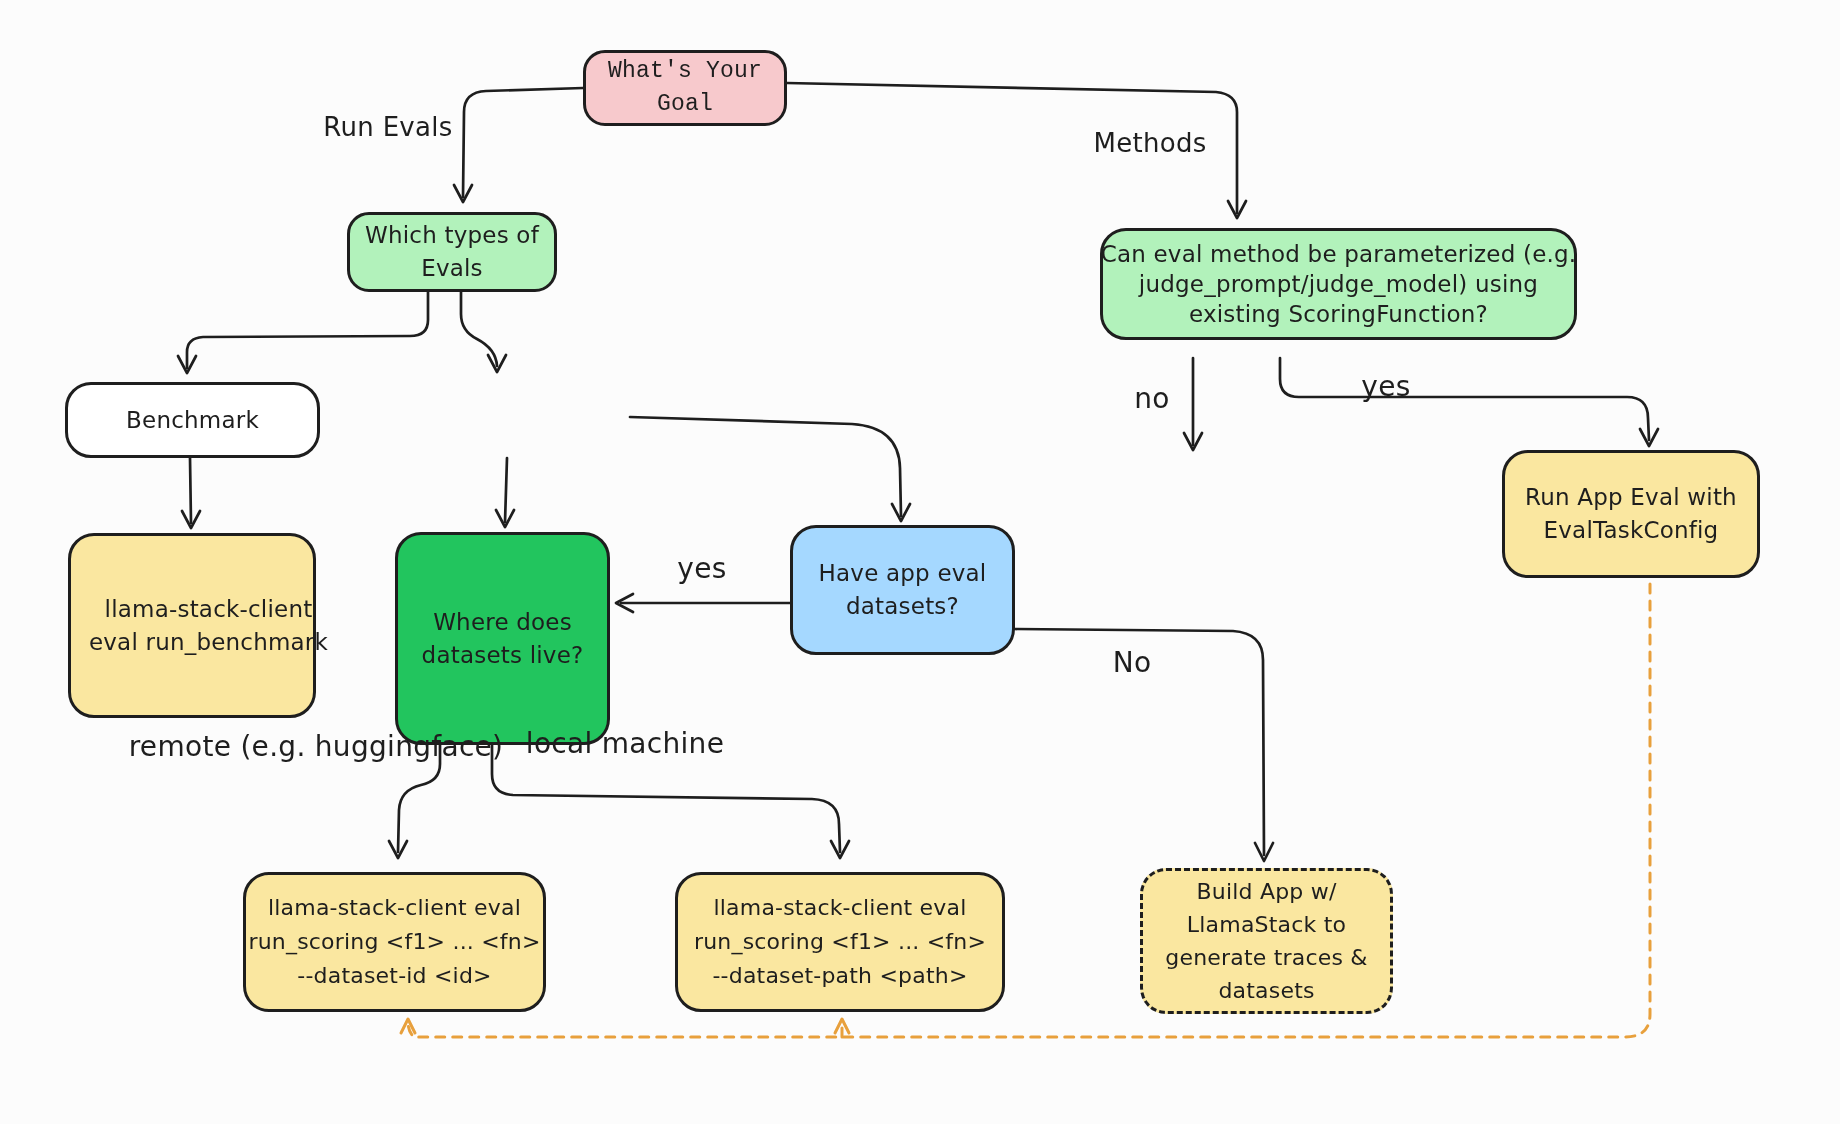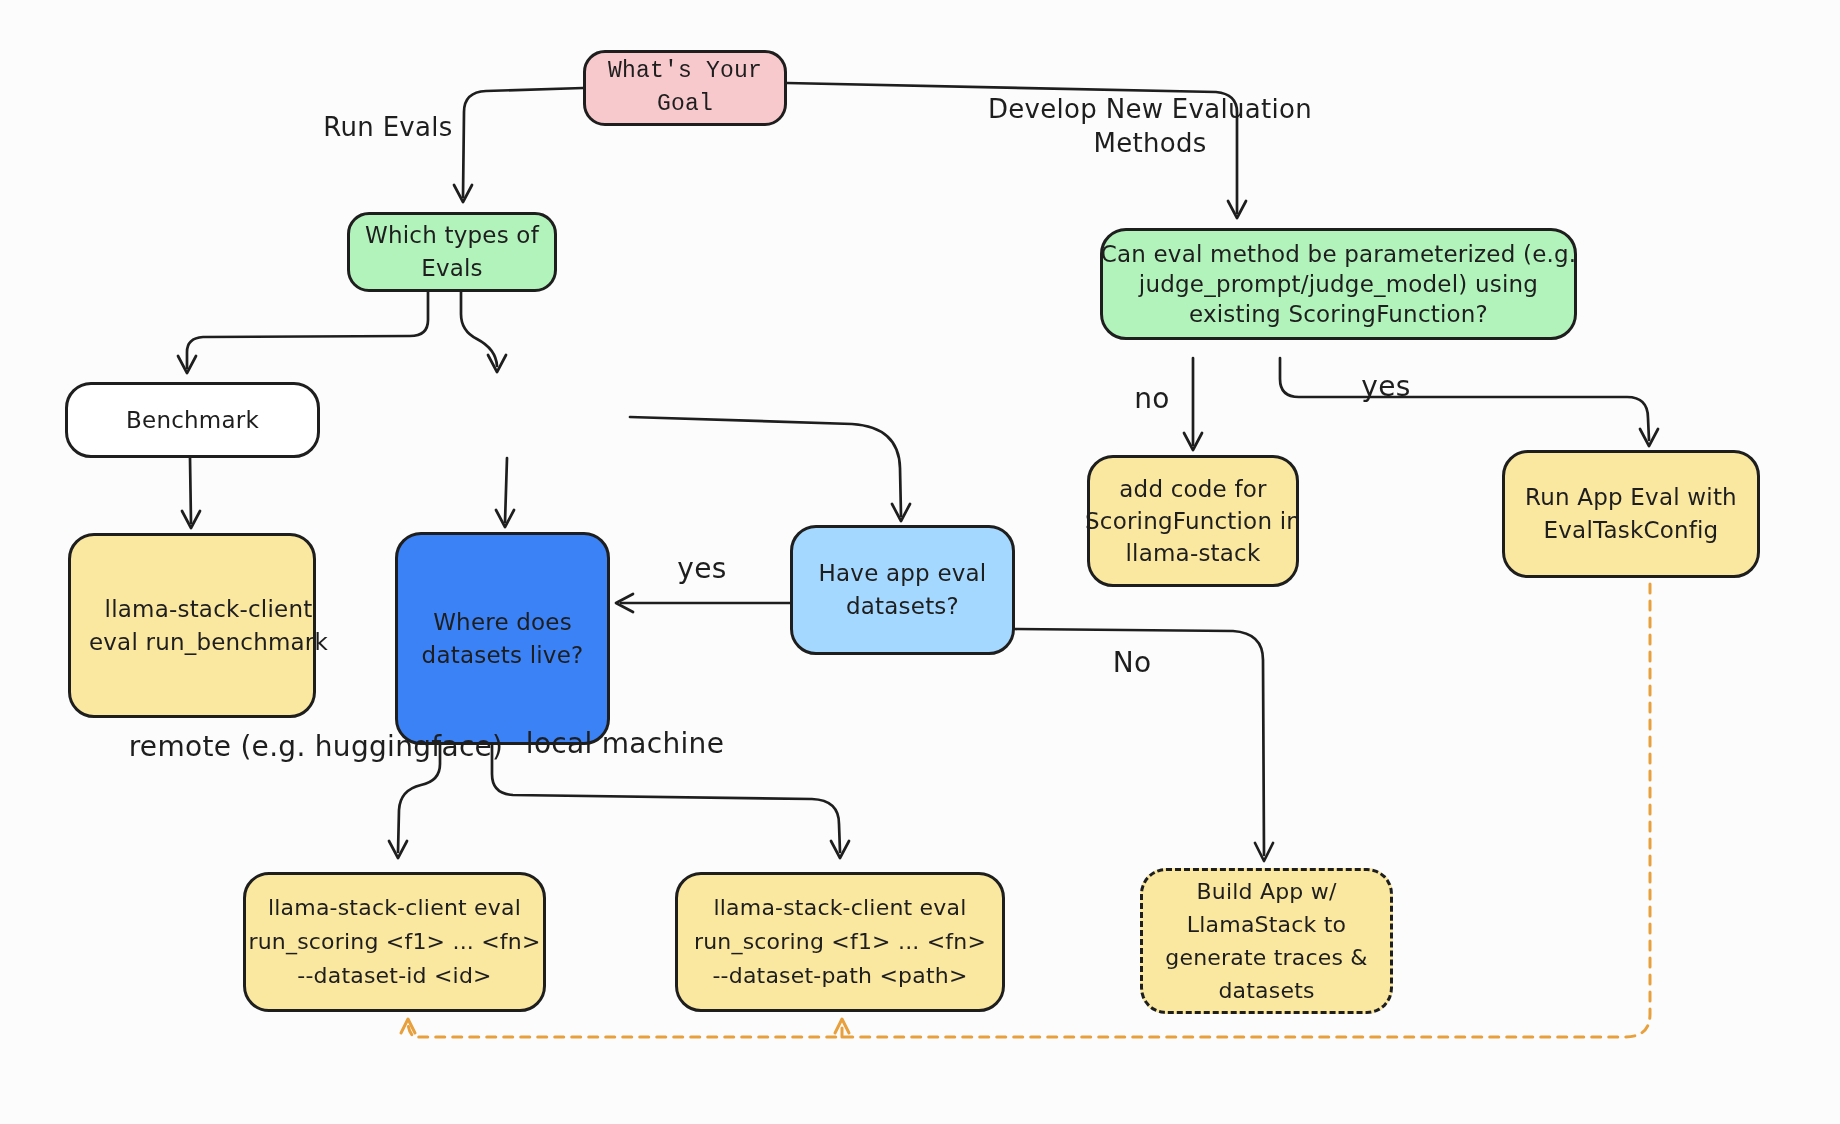--- a/index.html
+++ b/index.html
@@ -103,41 +103,36 @@
   <div class="node" style="left: 65px; top: 382px; width: 255px; height: 76px; background: rgb(255, 255, 255);">
     <div class="ln">Benchmark</div>
   </div>
 
 
   <div class="node" style="left: 68px; top: 533px; width: 248px; height: 185px; background: rgb(250, 231, 160); padding-left: 33px;">
     <div class="ln">llama-stack-client</div>
     <div class="ln">eval run_benchmark</div>
   </div>
 
-  <div class="node" style="left: 395px; top: 532px; width: 215px; height: 213px; background: #3b82f6;">
+  <div class="node" style="left: 395px; top: 532px; width: 215px; height: 213px; background: #22c55e;">
     <div class="ln">Where does</div>
     <div class="ln">datasets live?</div>
   </div>
 
   <div class="node" style="left: 790px; top: 525px; width: 225px; height: 130px; background: rgb(165, 216, 255);">
     <div class="ln">Have app eval</div>
     <div class="ln">datasets?</div>
   </div>
 
   <div class="node" style="left: 1100px; top: 228px; width: 477px; height: 112px; line-height: 30px; background: rgb(178, 242, 187);">
     <div class="ln">Can eval method be parameterized (e.g.</div>
     <div class="ln">judge_prompt/judge_model) using</div>
     <div class="ln">existing ScoringFunction?</div>
   </div>
 
-  <div class="node" style="left: 1087px; top: 455px; width: 212px; height: 132px; line-height: 32px; background: rgb(250, 231, 160);">
-    <div class="ln">add code for</div>
-    <div class="ln">ScoringFunction in</div>
-    <div class="ln">llama-stack</div>
-  </div>
 
   <div class="node" style="left: 1502px; top: 450px; width: 258px; height: 128px; background: rgb(250, 231, 160);">
     <div class="ln">Run App Eval with</div>
     <div class="ln">EvalTaskConfig</div>
   </div>
 
   <div class="node cmd" style="left: 243px; top: 872px; width: 303px; height: 140px; background: rgb(250, 231, 160);">
     <div class="ln">llama-stack-client eval</div>
     <div class="ln">run_scoring &lt;f1&gt; ... &lt;fn&gt;</div>
     <div class="ln">--dataset-id &lt;id&gt;</div>
@@ -150,21 +145,20 @@
   </div>
 
   <div class="node cmd dashed" style="left: 1140px; top: 868px; width: 253px; height: 146px; line-height: 33px; background: rgb(250, 231, 160);">
     <div class="ln">Build App w/</div>
     <div class="ln">LlamaStack to</div>
     <div class="ln">generate traces &amp;</div>
     <div class="ln">datasets</div>
   </div>
 
   <div class="lbl big" style="left:388px;top:112px;">Run Evals</div>
-  <div class="lbl big" style="left:1150px;top:94px;">Develop New Evaluation</div>
   <div class="lbl big" style="left:1150px;top:128px;">Methods</div>
   <div class="lbl" style="left:1152px;top:382px;">no</div>
   <div class="lbl" style="left:1386px;top:370px;">yes</div>
   <div class="lbl" style="left:702px;top:552px;">yes</div>
   <div class="lbl" style="left:1132px;top:646px;">No</div>
   <div class="lbl" style="left:316px;top:730px;">remote (e.g. huggingface)</div>
   <div class="lbl" style="left:625px;top:727px;">local machine</div>
 
 </div>
 

